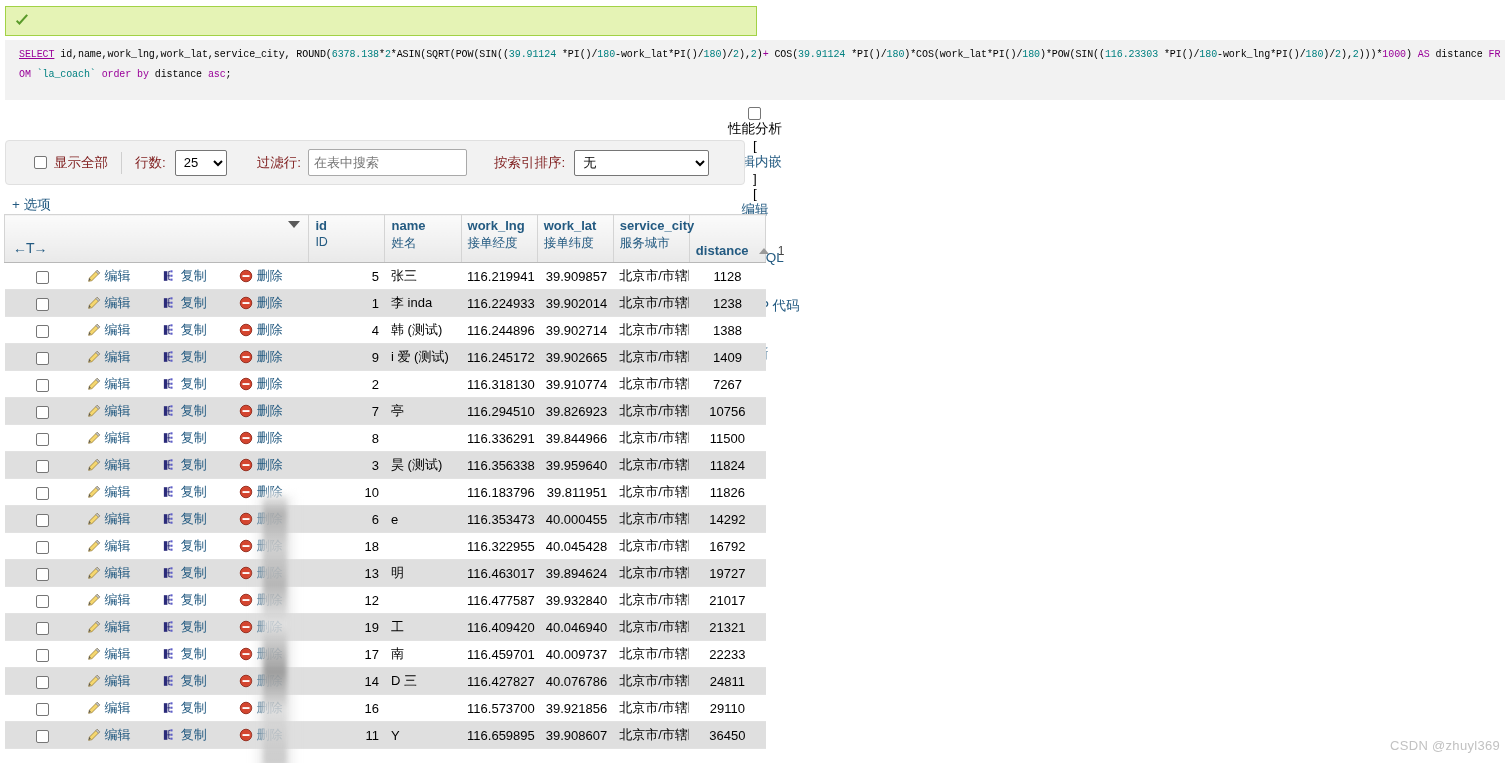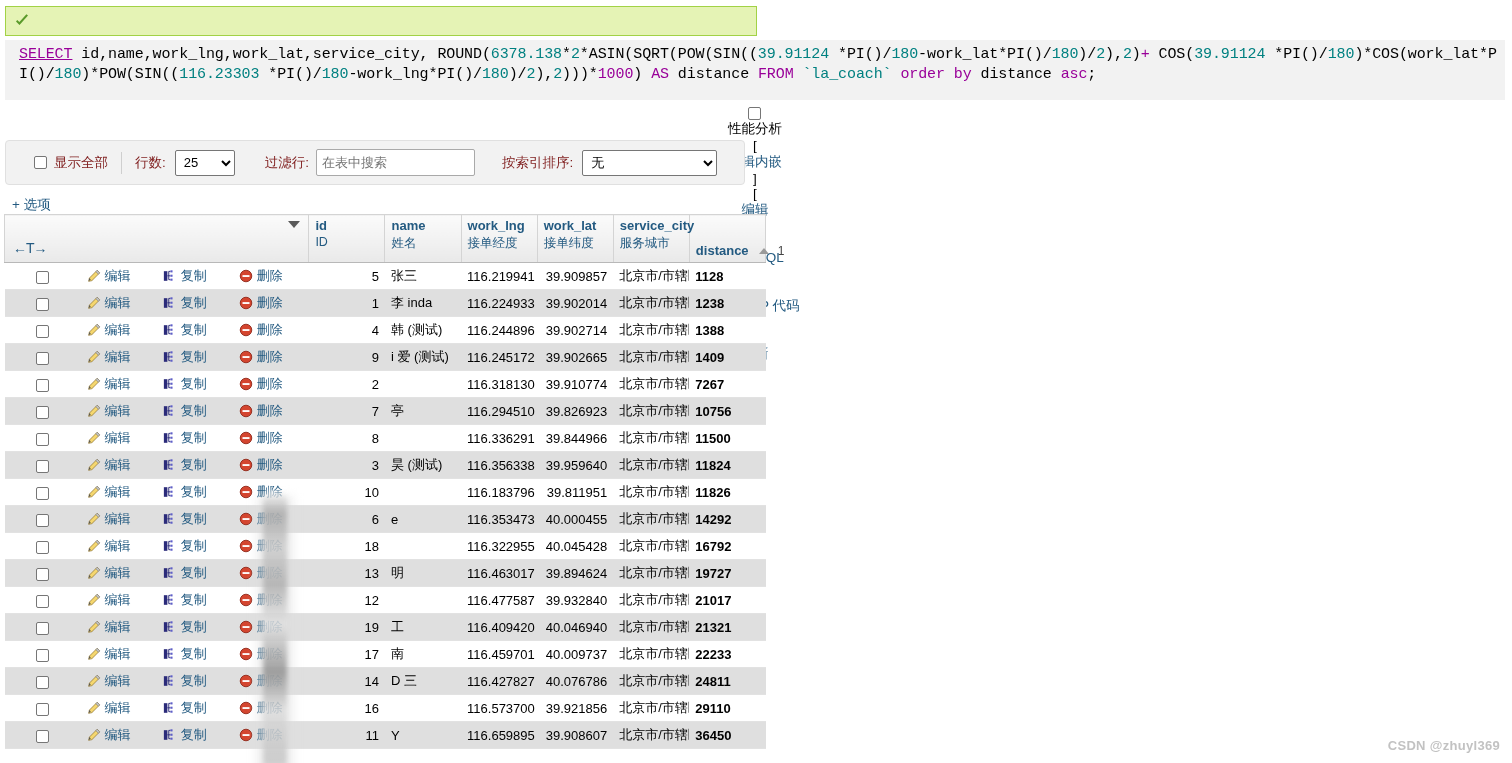--- a/index.html
+++ b/index.html
@@ -34,21 +34,21 @@
   }
 
   
   .sql-box {
     position: absolute;
     left: 5px; top: 40px;
     width: 1500px; height: 60px;
     background: #f2f2f2;
     padding: 5px 4px 4px 14px;
     font-family: "Liberation Mono", "DejaVu Sans Mono", monospace;
-    font-size: 15px;
+    font-size: 10px;
     line-height: 20px;
     letter-spacing: -0.1px;
     white-space: pre-wrap;
     word-break: break-all;
     color: #000;
   }
   .kw       { color: #990099; }
   .kw-u     { color: #990099; text-decoration: underline; }
   .num      { color: #008080; }
   .str      { color: #008080; }
@@ -105,21 +105,21 @@
   select.ctl {
     font-family: "Liberation Sans", sans-serif;
     font-size: 13px;
     height: 26px;
     border: 1px solid #767676;
     border-radius: 2px;
     background: #fff;
     color: #000;
     padding: 0 2px 0 4px;
   }
-  #rows-select { width: 60px; margin-left: 9px; }
+  #rows-select { width: 52px; margin-left: 9px; }
   #sort-select { width: 135px; margin-left: 9px; }
   input.ctl {
     font-family: "Liberation Sans", sans-serif;
     font-size: 13px;
     height: 27px;
     width: 159px;
     border: 1px solid #a9a9a9;
     border-radius: 2px;
     background: #fff;
     padding: 0 5px;
@@ -224,21 +224,21 @@
     vertical-align: middle;
   }
   td.c-edit { width: 58px; }
   td.c-copy { width: 62px; }
   td.c-del  { width: 58px; }
   td.c-id   { width: 32px; text-align: right; padding-right: 5px; }
   td.c-name { width: 94px; text-align: left; }
   td.c-lng  { width: 84px; text-align: right; }
   td.c-lat  { width: 76px; text-align: right; }
   td.c-city { width: 148px; text-align: left; }
-  td.c-dist { width: 104px; text-align: left; padding-right: 9px; font-weight: bold; }
+  td.c-dist { width: 104px; text-align: center; padding-right: 9px; }
 
   .act {
     display: inline-flex;
     align-items: center;
     color: #235a81;
     text-decoration: none;
     font-size: 13px;
     gap: 4px;
   }
   .act svg { flex: 0 0 auto; display: block; }
@@ -281,21 +281,20 @@
     pointer-events: none;
   }
 
   
   .watermark {
     position: absolute;
     right: 12px; bottom: 10px;
     font-size: 13px;
     color: #c2c2c2;
     letter-spacing: 0.3px;
-    font-weight: bold;
   }
 </style>
 </head>
 <body>
 
 <div class="result-bar">
   <svg class="check-icon" viewBox="0 0 16 16">
     <path d="M2 8.5 L5.5 12 L14 2.5 L12.4 1.2 L5.4 9 L3.2 7 Z" fill="#5a9a2a"></path>
   </svg>
 </div>

